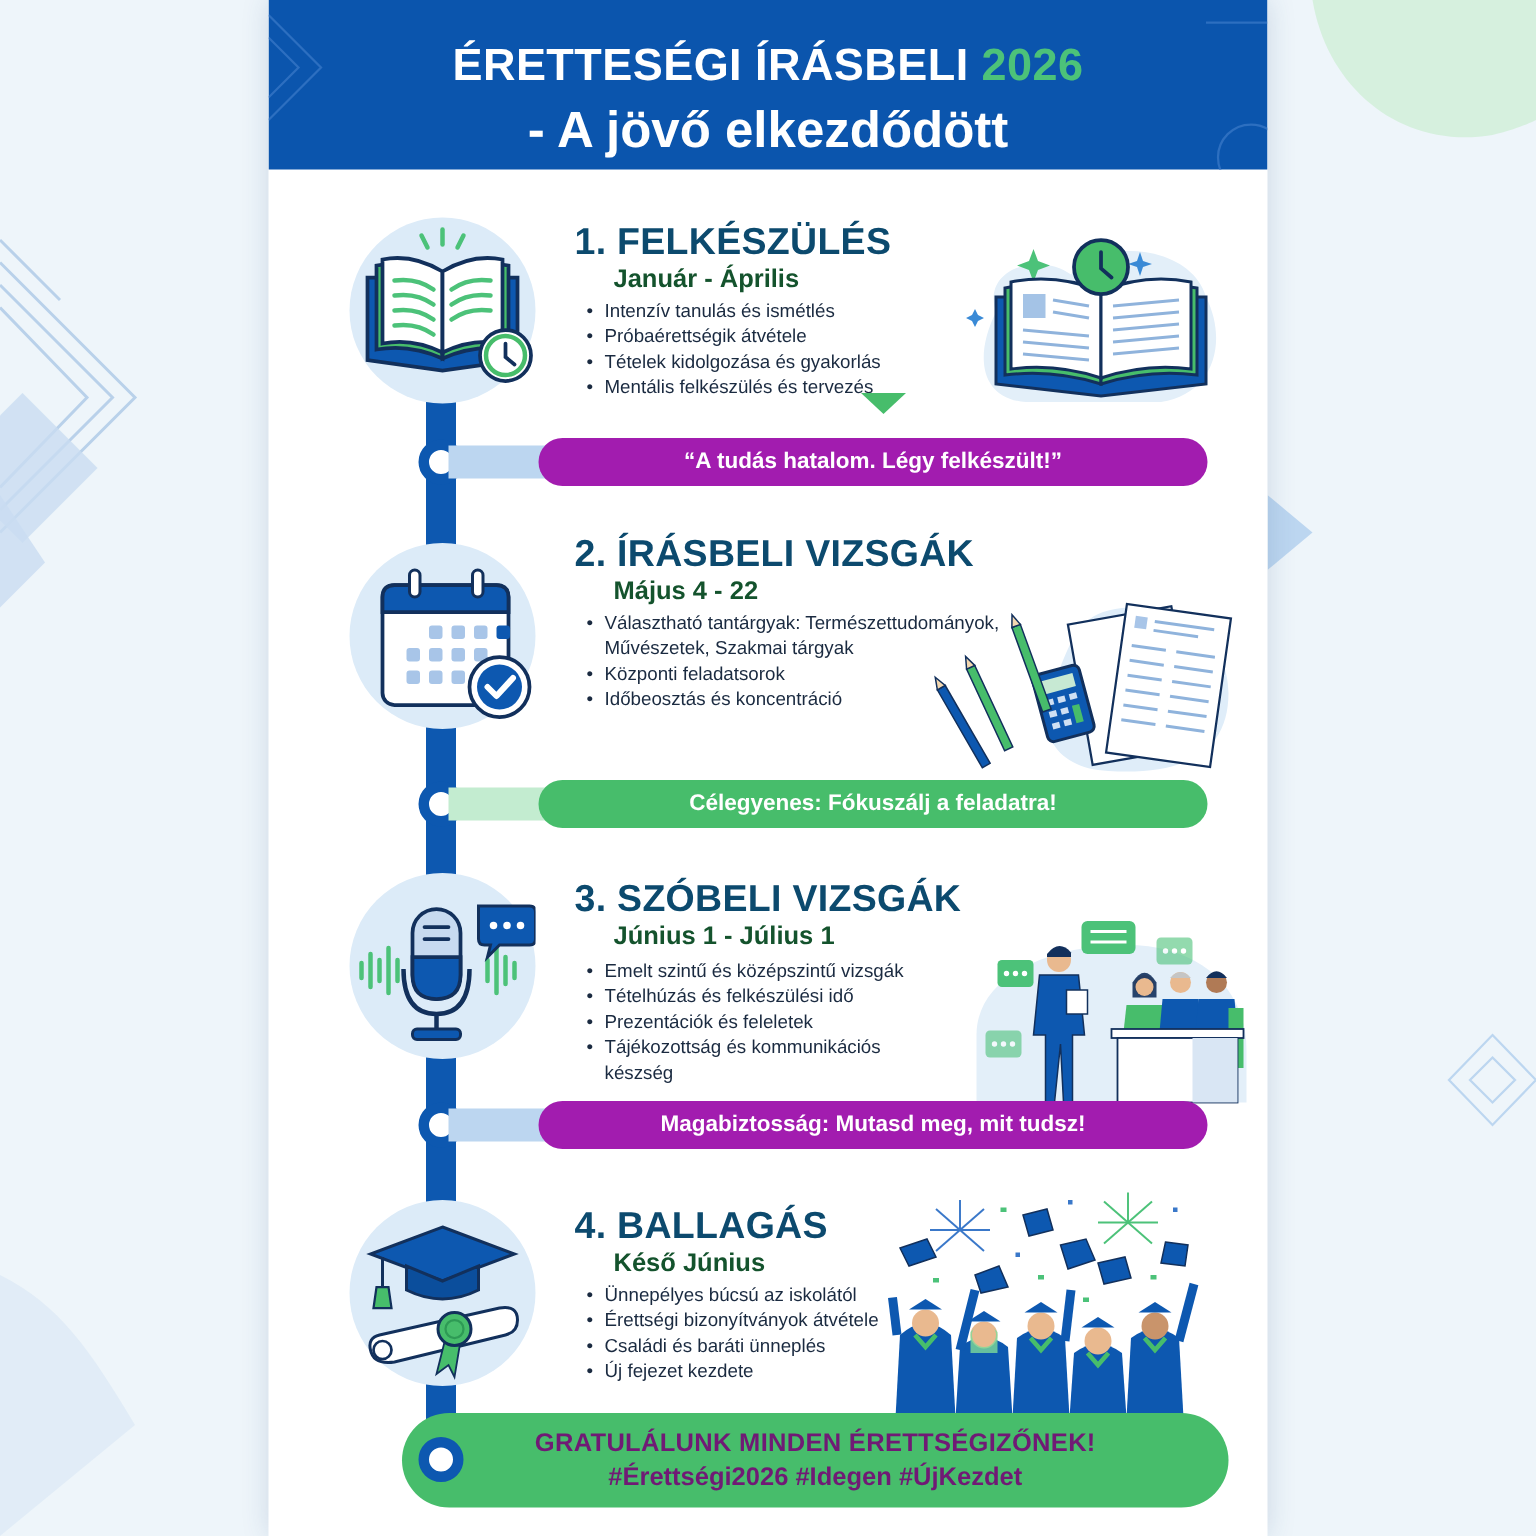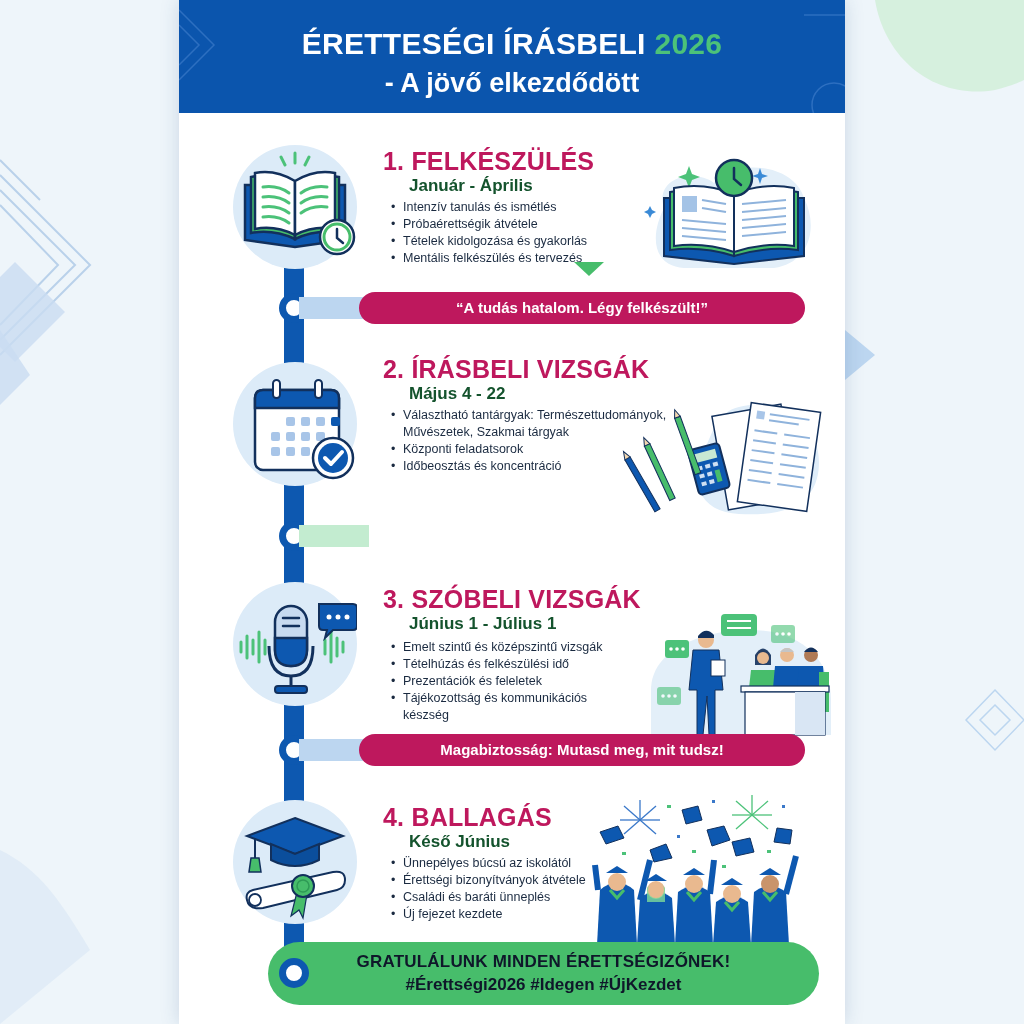--- a/index.html
+++ b/index.html
@@ -3,37 +3,37 @@
 <meta charset="utf-8">
 <style>
   *{box-sizing:border-box;margin:0;padding:0}
   html,body{width:1024px;height:1024px;overflow:hidden}
   body{background:#eef5fa;font-family:"Liberation Sans","DejaVu Sans",sans-serif;position:relative}
   .bg-deco{position:absolute;pointer-events:none}
   .poster{position:absolute;left:179px;top:0;width:666px;height:1024px;background:#ffffff;box-shadow:0 0 18px rgba(40,80,130,0.18);overflow:hidden}
   .header{position:absolute;left:0;top:0;width:666px;height:113px;background:#0b55ad;color:#fff;text-align:center}
   .header .t1{position:absolute;left:0;right:0;top:27px;font-size:30px;font-weight:bold;letter-spacing:0.3px}
   .header .t1 .yr{color:#4cc279}
-  .header .t2{position:absolute;left:0;right:0;top:68px;font-size:27px;font-weight:bold}
+  .header .t2{position:absolute;left:0;right:0;top:68px;font-size:34px;font-weight:bold}
   .timeline{position:absolute;left:105px;top:250px;width:20px;height:720px;background:#0d58b0}
   .node{position:absolute;width:30px;height:30px;border-radius:50%;background:#fff;border:7px solid #0d58b0;left:100px}
   .icon-circle{position:absolute;left:54px;width:124px;height:124px;border-radius:50%;background:#dcebf8}
   .icon-circle svg{position:absolute;left:0;top:0}
-  .sec-title{position:absolute;left:204px;font-size:25px;font-weight:bold;color:#be185d;letter-spacing:0.2px}
+  .sec-title{position:absolute;left:204px;font-size:25px;font-weight:bold;color:#0c4a6e;letter-spacing:0.2px}
   .sec-date{position:absolute;left:230px;font-size:17px;font-weight:bold;color:#14532d}
   .bullets{position:absolute;left:212px;list-style:none;font-size:12.5px;color:#1a2a40;line-height:17px}
   .bullets li{position:relative;padding-left:12px}
   .bullets li::before{content:"•";position:absolute;left:0;top:0}
   .banner{position:absolute;left:180px;width:446px;height:32px;border-radius:16px;color:#fff;font-size:15px;font-weight:bold;text-align:center;line-height:32px}
-  .banner.blue{background:#be185d}
+  .banner.blue{background:#a21caf}
   .banner.green{background:#47bd6b}
   .connector{position:absolute;left:120px;width:70px;height:22px}
   .connector.blue{background:#bcd6f0}
   .connector.green{background:#c3ecd0}
-  .final{position:absolute;left:89px;top:942px;width:551px;height:63px;border-radius:32px;background:#47bd6b;color:#0f172a;text-align:center;font-weight:bold}
+  .final{position:absolute;left:89px;top:942px;width:551px;height:63px;border-radius:32px;background:#47bd6b;color:#701a75;text-align:center;font-weight:bold}
   .final .l1{position:absolute;left:0;right:0;top:10px;font-size:17px;letter-spacing:0.2px}
   .final .l2{position:absolute;left:0;right:0;top:33px;font-size:17px}
   .illu{position:absolute}
 </style>
 </head>
 <body>
 
 <svg class="bg-deco" style="left:0;top:0" width="180" height="1024">
   <g fill="none" stroke="#b9d1ea" stroke-width="2">
     <polyline points="0,175 90,265 0,355"></polyline>
@@ -230,20 +230,21 @@
     <g transform="rotate(-25 42 85)">
         <rect x="40" y="50" width="6" height="60" fill="#47bd6b" stroke="#12305c" stroke-width="1"></rect>
         <polygon points="40,50 46,50 43,42 " fill="#f4d8b0" stroke="#12305c" stroke-width="1"></polygon>
       </g>
     <g transform="rotate(-30 25 95)">
         <rect x="22" y="62" width="6" height="60" fill="#0d58b0" stroke="#12305c" stroke-width="1"></rect>
         <polygon points="22,62 28,62 25,54" fill="#f4d8b0" stroke="#12305c" stroke-width="1"></polygon>
       </g>
   </svg>
 
+  <div class="banner green" style="top:520px">Célegyenes: Fókuszálj a feladatra!</div>
 
   <div class="icon-circle" style="top:582px">
     <svg width="124" height="124" viewBox="0 0 124 124">
       <g stroke="#4cc279" stroke-width="3" stroke-linecap="round">
         <line x1="8" y1="60" x2="8" y2="70"></line>
           <line x1="14" y1="54" x2="14" y2="76"></line>
           <line x1="20" y1="58" x2="20" y2="72"></line>
           <line x1="26" y1="50" x2="26" y2="80"></line>
           <line x1="32" y1="58" x2="32" y2="72"></line>
         <line x1="92" y1="58" x2="92" y2="72"></line>

